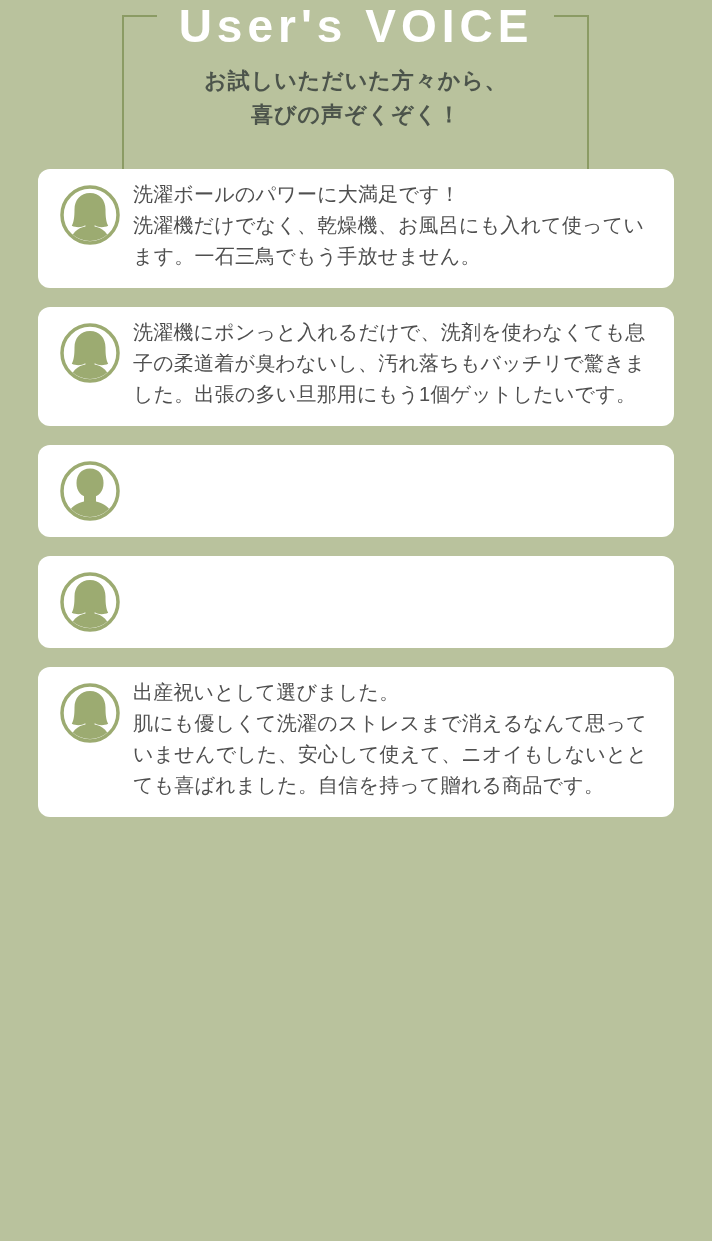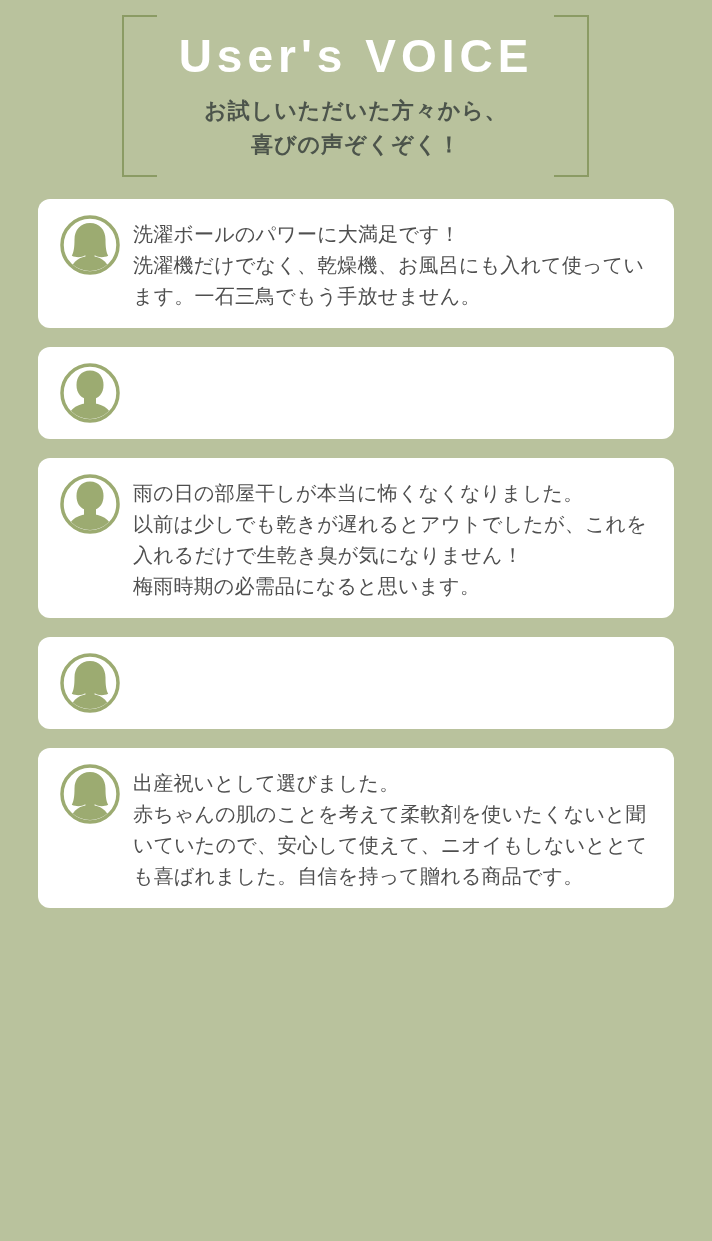--- a/index.html
+++ b/index.html
@@ -17,21 +17,20 @@
     width:712px;
     height:1241px;
     background:var(--background);
     font-family:"Liberation Sans","DejaVu Sans",sans-serif;
     position:relative;
     overflow:hidden;
   }
   
   .header{
     position:relative;
-    padding-top:30px;
     padding-bottom:37px;
   }
   .frame{
     position:absolute;
     left:122px;
     top:15px;
     width:467px;
     height:162px;
     pointer-events:none;
   }
@@ -74,21 +73,21 @@
     letter-spacing:1px;
   }
   
   .cards{
     margin:0 38px;
   }
   .card{
     position:relative;
     background:var(--card-bg);
     border-radius:12px;
-    padding:20px 14px 16px 95px;
+    padding:10px 14px 16px 95px;
     margin-bottom:19px;
     min-height:92px;
   }
   .card:last-child{margin-bottom:0;}
   .avatar{
     position:absolute;
     left:21px;
     top:15px;
     width:62px;
     height:62px;
@@ -144,43 +143,41 @@
 <div class="cards">
 
   <div class="card">
     <svg class="avatar" viewBox="0 0 62 62">
       <use href="#av-woman"></use>
     </svg>
     <p class="quote">洗濯ボールのパワーに大満足です！
 洗濯機だけでなく、乾燥機、お風呂にも入れて使っています。一石三鳥でもう手放せません。</p>
   </div>
 
+  <div class="card">
+    <svg class="avatar" viewBox="0 0 62 62">
+      <use href="#av-woman"></use>
+    </svg>
+    <p class="quote">洗濯機にポンっと入れるだけで、洗剤を使わなくても息子の柔道着が臭わないし、汚れ落ちもバッチリで驚きました。出張の多い旦那用にもう1個ゲットしたいです。</p>
+  </div>
 
   <div class="card">
     <svg class="avatar" viewBox="0 0 62 62">
       <use href="#av-man"></use>
     </svg>
   </div>
 
-  <div class="card">
-    <svg class="avatar" viewBox="0 0 62 62">
-      <use href="#av-man"></use>
-    </svg>
-    <p class="quote">雨の日の部屋干しが本当に怖くなくなりました。
-以前は少しでも乾きが遅れるとアウトでしたが、これを入れるだけで生乾き臭が気になりません！
-梅雨時期の必需品になると思います。</p>
-  </div>
 
   <div class="card">
     <svg class="avatar" viewBox="0 0 62 62">
       <use href="#av-woman"></use>
     </svg>
   </div>
 
   <div class="card">
     <svg class="avatar" viewBox="0 0 62 62">
       <use href="#av-woman"></use>
     </svg>
     <p class="quote">出産祝いとして選びました。
-赤ちゃんの肌のことを考えて柔軟剤を使いたくないと聞いていたので、安心して使えて、ニオイもしないととても喜ばれました。自信を持って贈れる商品です。</p>
+肌にも優しくて洗濯のストレスまで消えるなんて思っていませんでした、安心して使えて、ニオイもしないととても喜ばれました。自信を持って贈れる商品です。</p>
   </div>
 
 </div>
 
 </body></html>

